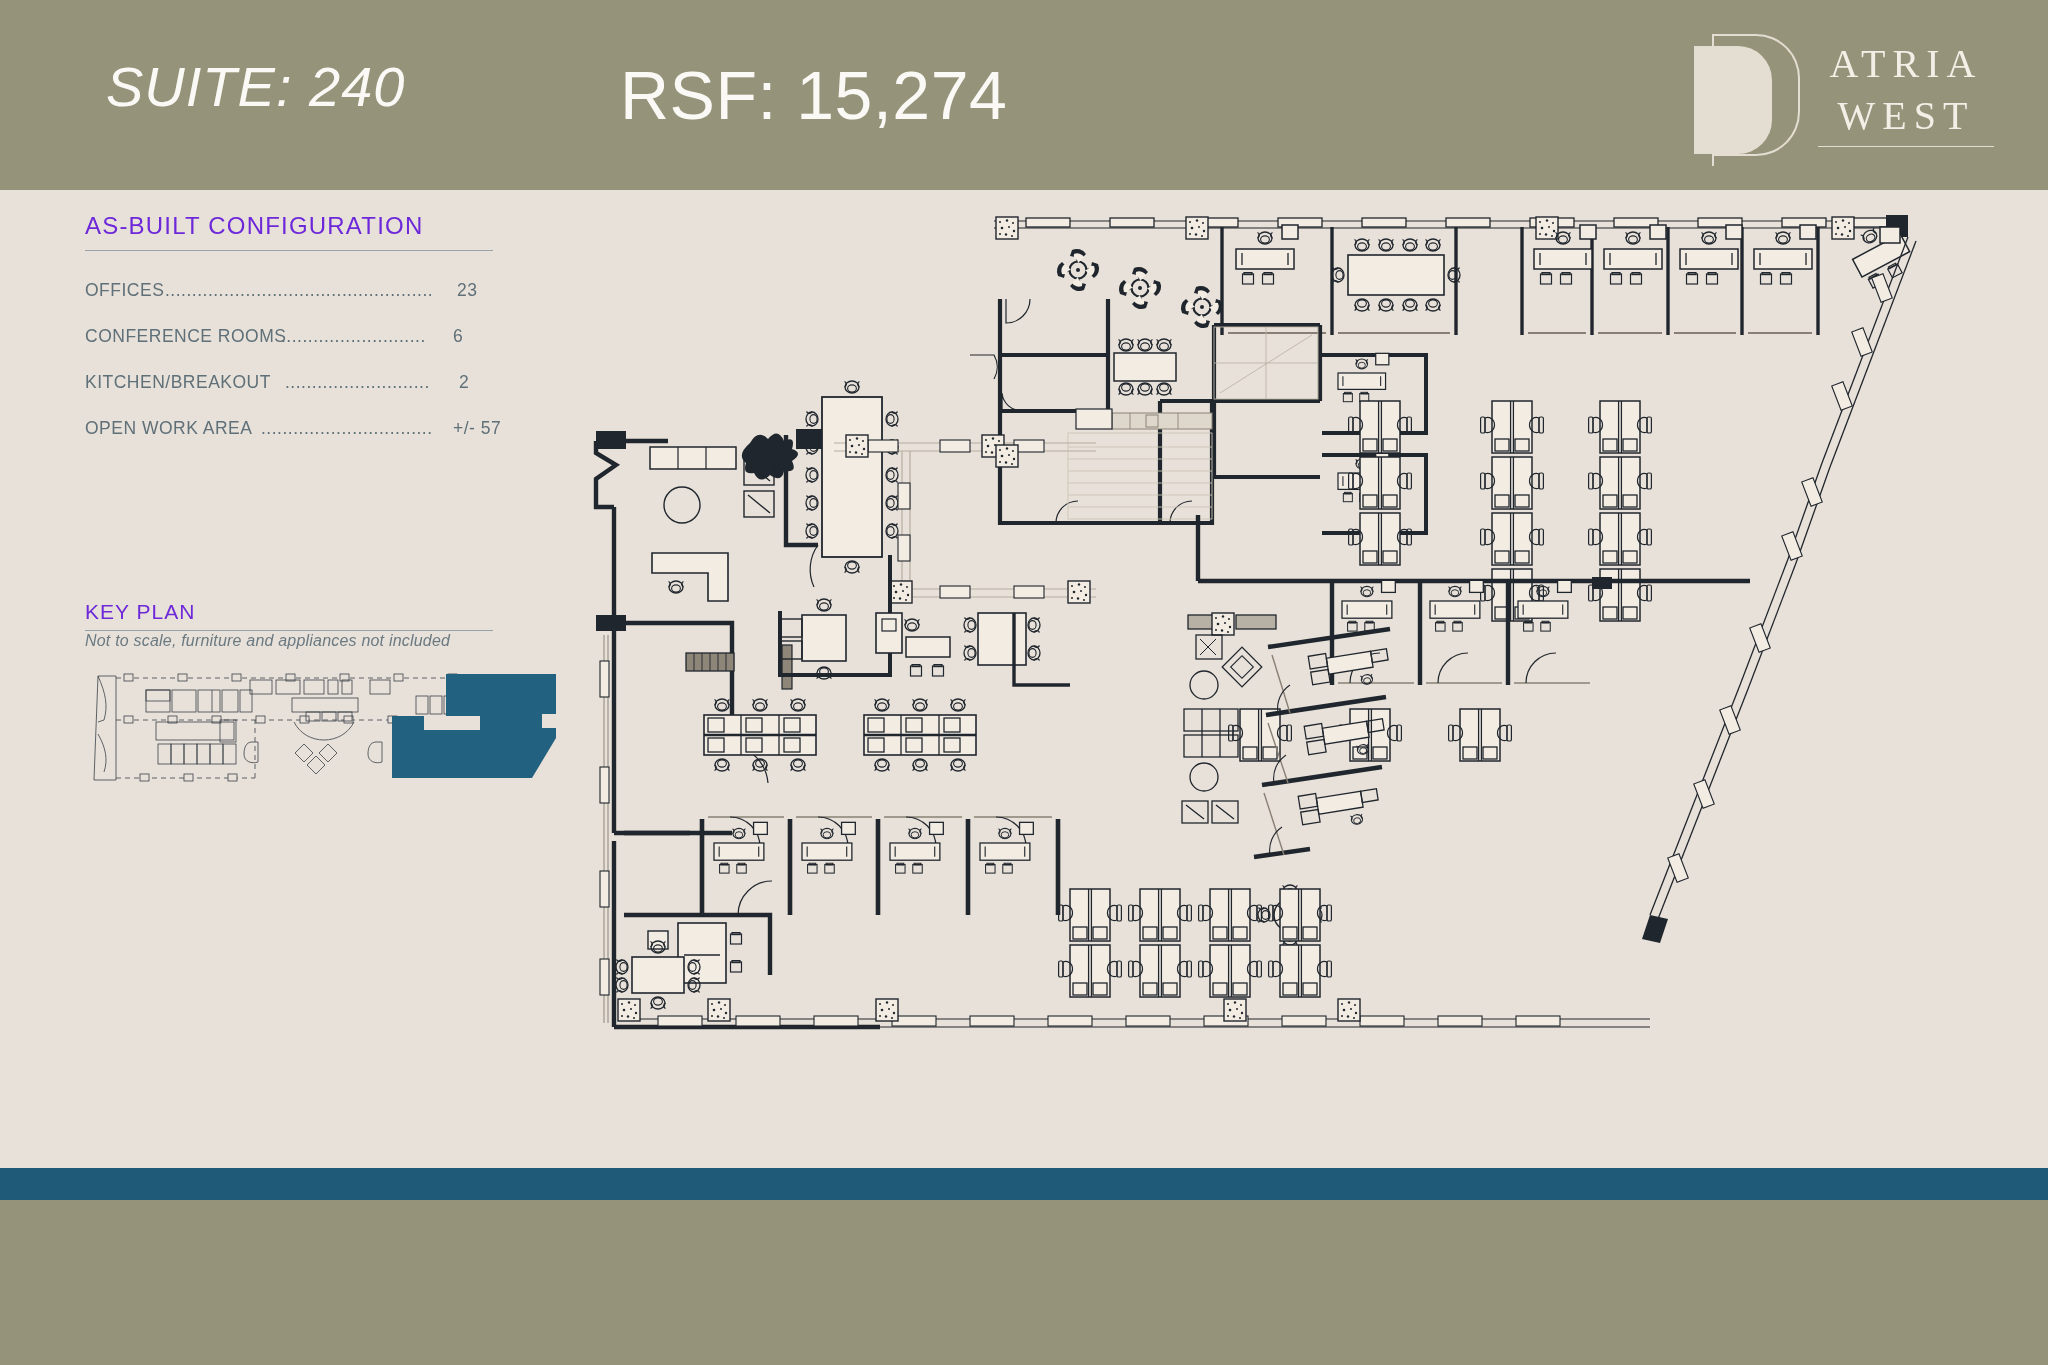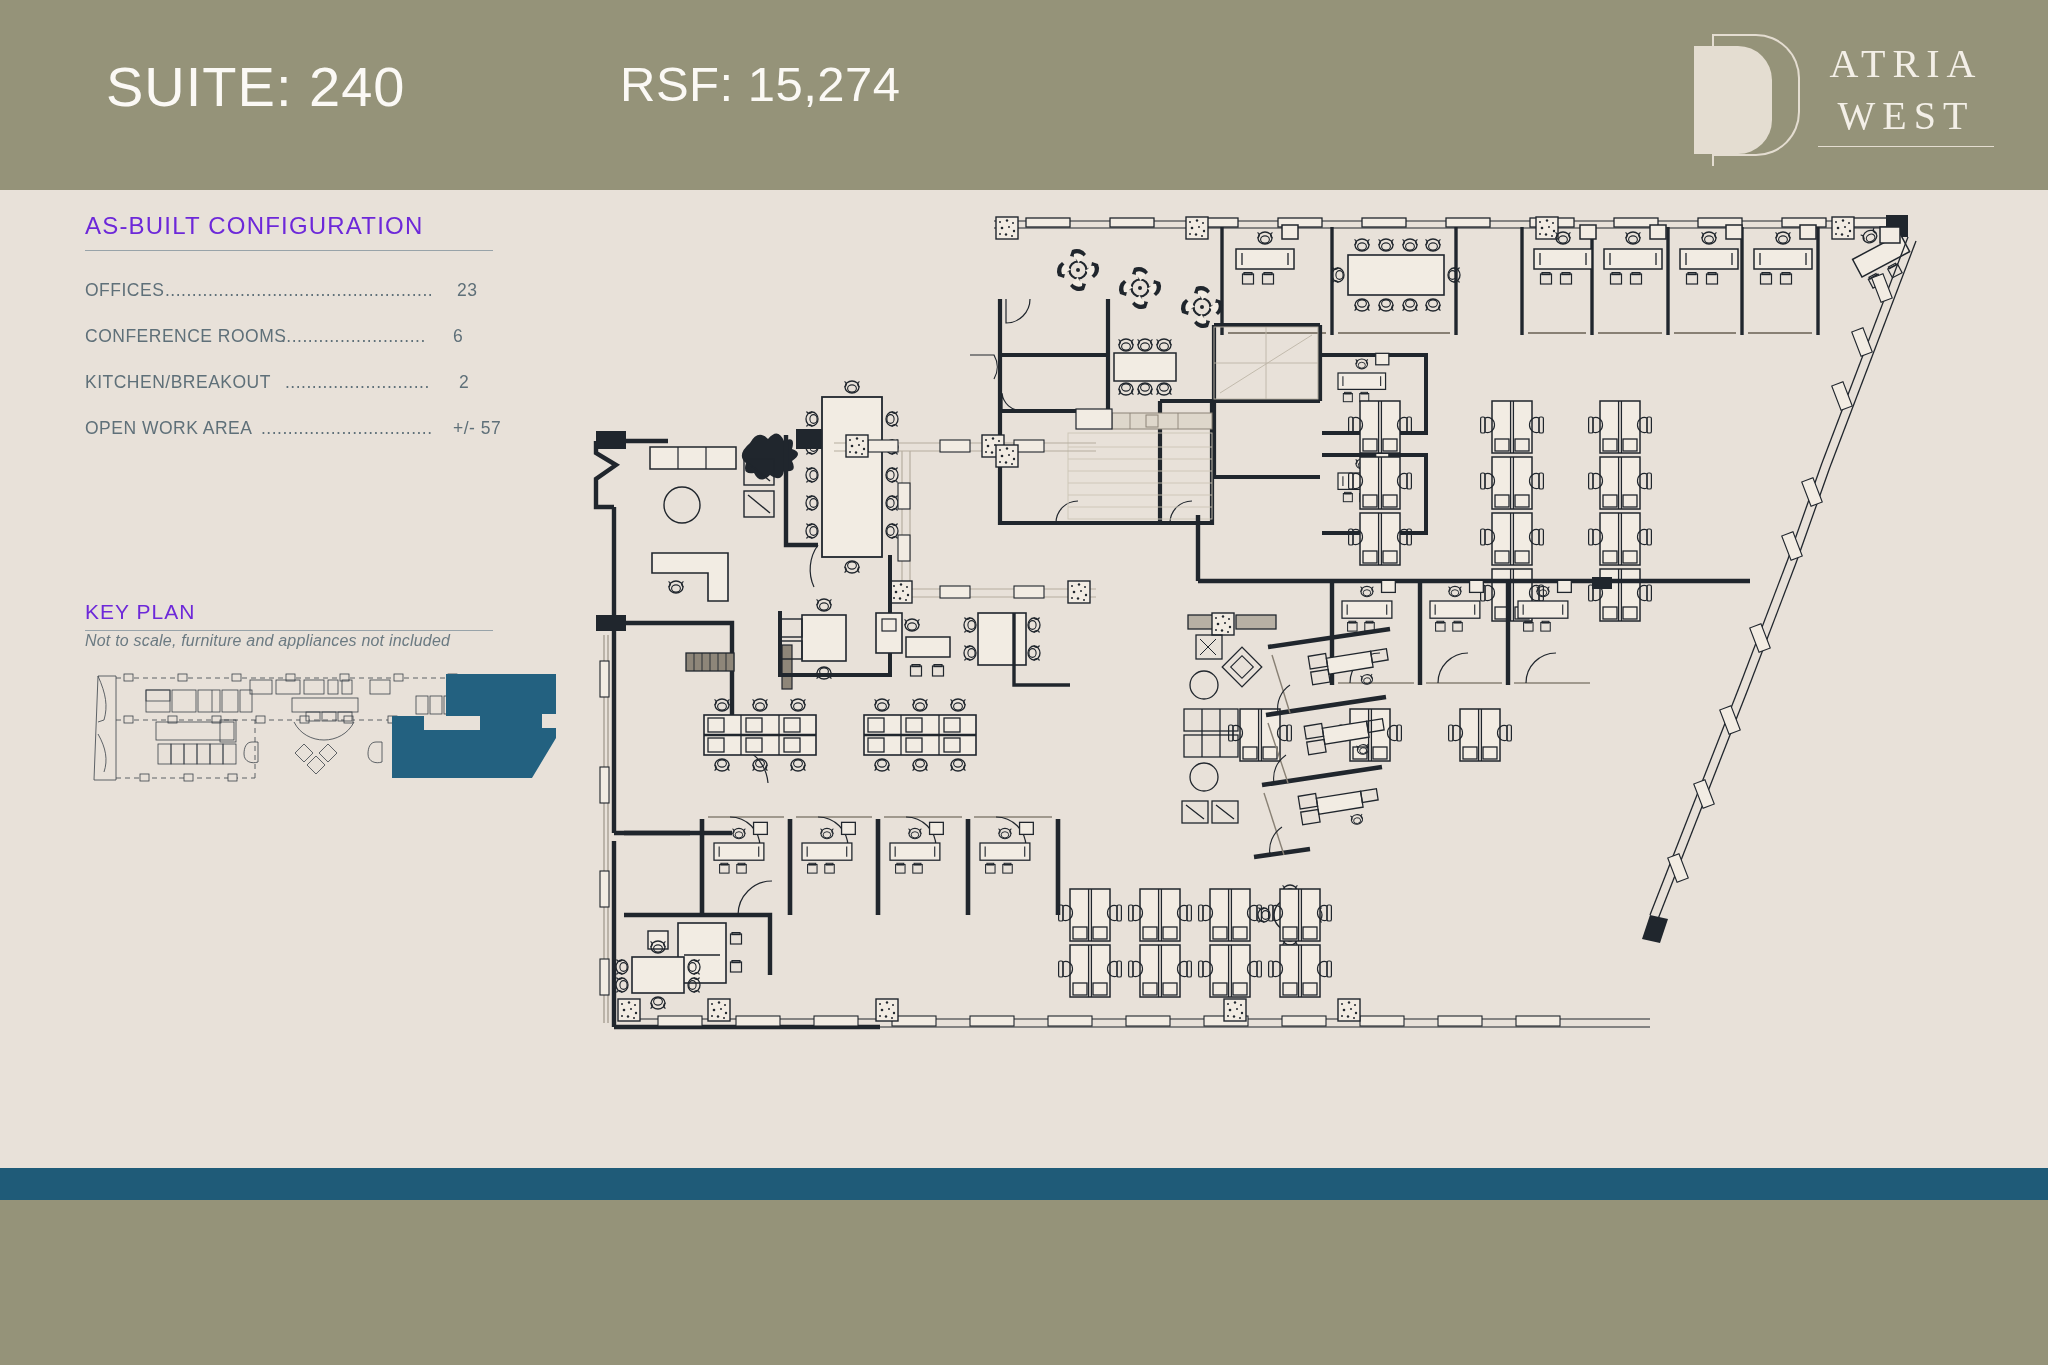--- a/index.html
+++ b/index.html
@@ -15,24 +15,25 @@
 
   
   .header{
     position:absolute;left:0;top:0;width:2048px;height:190px;
     background:#959379;
   }
   .hdr-suite{
     position:absolute;left:106px;top:54px;
     font-size:56px;letter-spacing:1px;color:#fbf9f5;font-weight:400;
     white-space:nowrap;
+    font-style:italic;
   }
   .hdr-rsf{
     position:absolute;left:620px;top:56px;
-    font-size:49px;letter-spacing:0.5px;color:#fbf9f5;font-weight:400;
+    font-size:68px;letter-spacing:0.5px;color:#fbf9f5;font-weight:400;
     white-space:nowrap;
   }
   
   .logo-aw{position:absolute;right:58px;top:28px;width:300px;height:140px;text-align:center;}
   .logo-aw .mark{position:absolute;left:0;top:6px;width:112px;height:128px;}
   .logo-aw .mark .fill{
     position:absolute;left:4px;top:12px;width:78px;height:108px;
     background:#e4ddd1;
     border-radius:0 34px 34px 0;
   }

